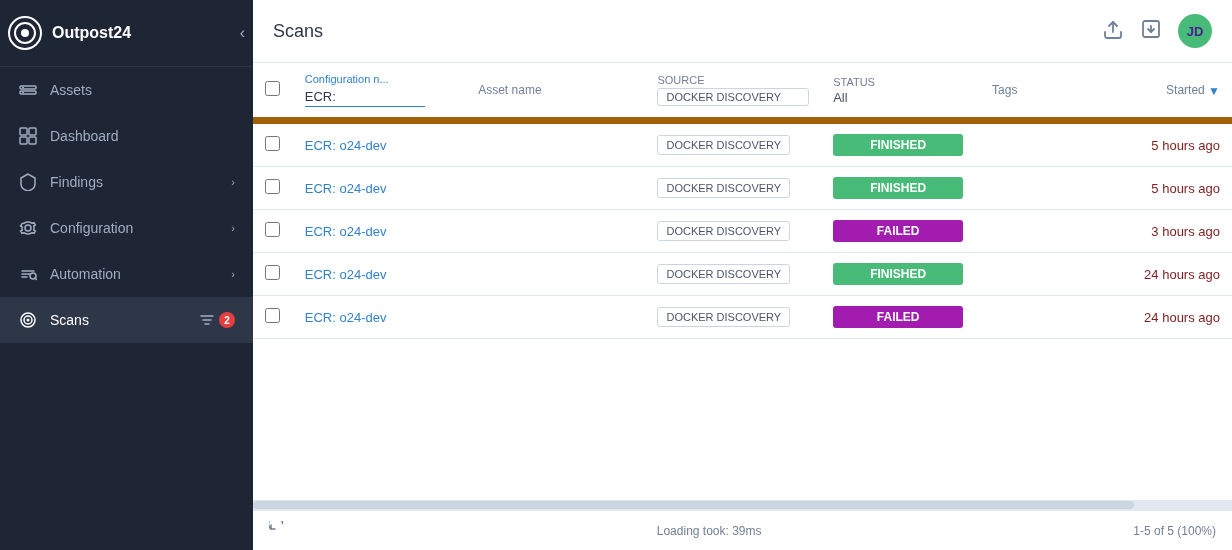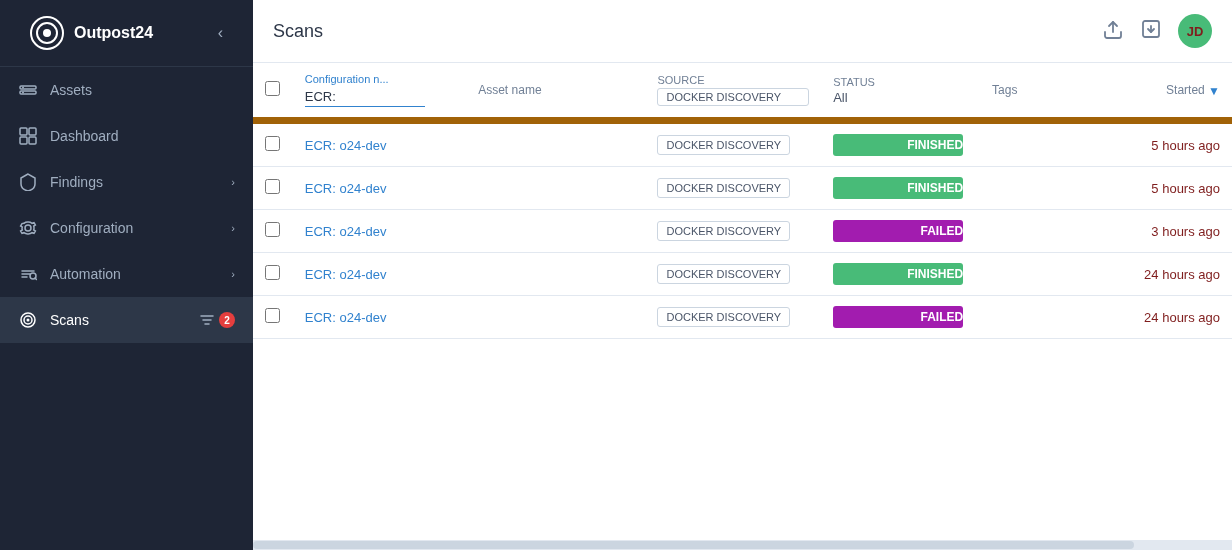--- a/index.html
+++ b/index.html
@@ -12,21 +12,21 @@
       background: #1e2535;
       color: #a0aec0;
       display: flex;
       flex-direction: column;
       height: 100%;
     }
     .sidebar-logo {
       display: flex;
       align-items: center;
       justify-content: space-between;
-      padding: 16px 30px;
+      padding: 16px 8px;
       border-bottom: 1px solid #2d3748;
     }
     .logo-area {
       display: flex;
       align-items: center;
       gap: 10px;
       color: #fff;
       font-size: 16px;
       font-weight: 600;
     }
@@ -82,21 +82,21 @@
     .action-icon {
       color: #718096;
       cursor: pointer;
       font-size: 20px;
     }
     .avatar {
       width: 34px;
       height: 34px;
       background: #48bb78;
       border-radius: 50%;
-      color: #7f1d1d;
+      color: #4c1d95;
       font-size: 13px;
       font-weight: 600;
       display: flex;
       align-items: center;
       justify-content: center;
     }
 
     
     .table-container {
       flex: 1;
@@ -209,21 +209,21 @@
       padding: 3px 8px;
       font-size: 11px;
       color: #4a5568;
       display: inline-block;
     }
 
     .status-badge {
       display: inline-block;
       padding: 4px 0;
       width: 130px;
-      text-align: right;
+      text-align: center;
       border-radius: 3px;
       font-size: 12px;
       font-weight: 600;
       color: #fff;
       text-transform: uppercase;
     }
     .status-finished { background: #48bb78; }
     .status-failed { background: #a21caf; }
 
     .started-text {
@@ -519,13 +519,23 @@
       </td>
     </tr>
         </tbody>
     </table>
   </div>
 
   <div class="scrollbar-track">
     <div class="scrollbar-thumb"></div>
   </div>
 
+  <div class="bottom-bar">
+    <span class="refresh-icon">
+      <svg width="16" height="16" viewBox="0 0 16 16" fill="none">
+        <path d="M13.5 2.5A7 7 0 102 8" stroke="#718096" stroke-width="1.5" stroke-linecap="round"></path>
+        <path d="M2 4v4h4" stroke="#718096" stroke-width="1.5" stroke-linecap="round" stroke-linejoin="round"></path>
+      </svg>
+    </span>
+    <span class="loading-text">Loading took: 39ms</span>
+    <span class="pagination-text">1-5 of 5 (100%)</span>
+  </div>
 </div>
 
 </body></html>

